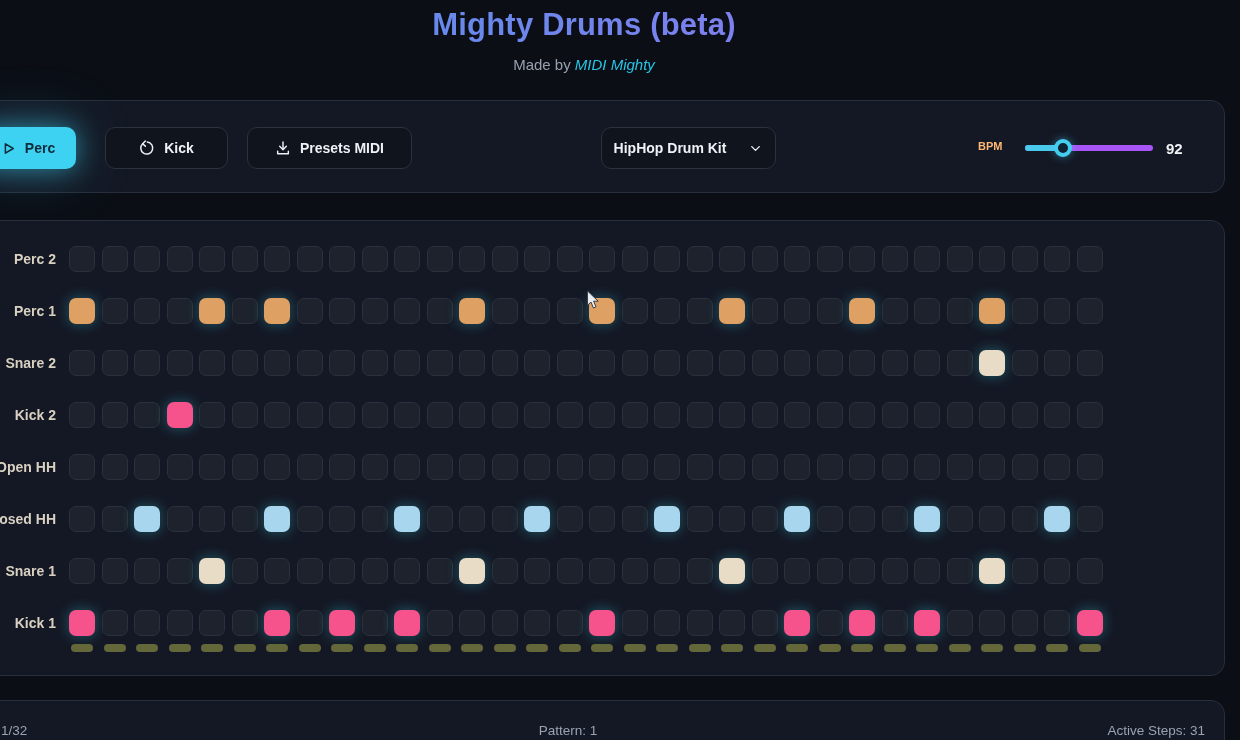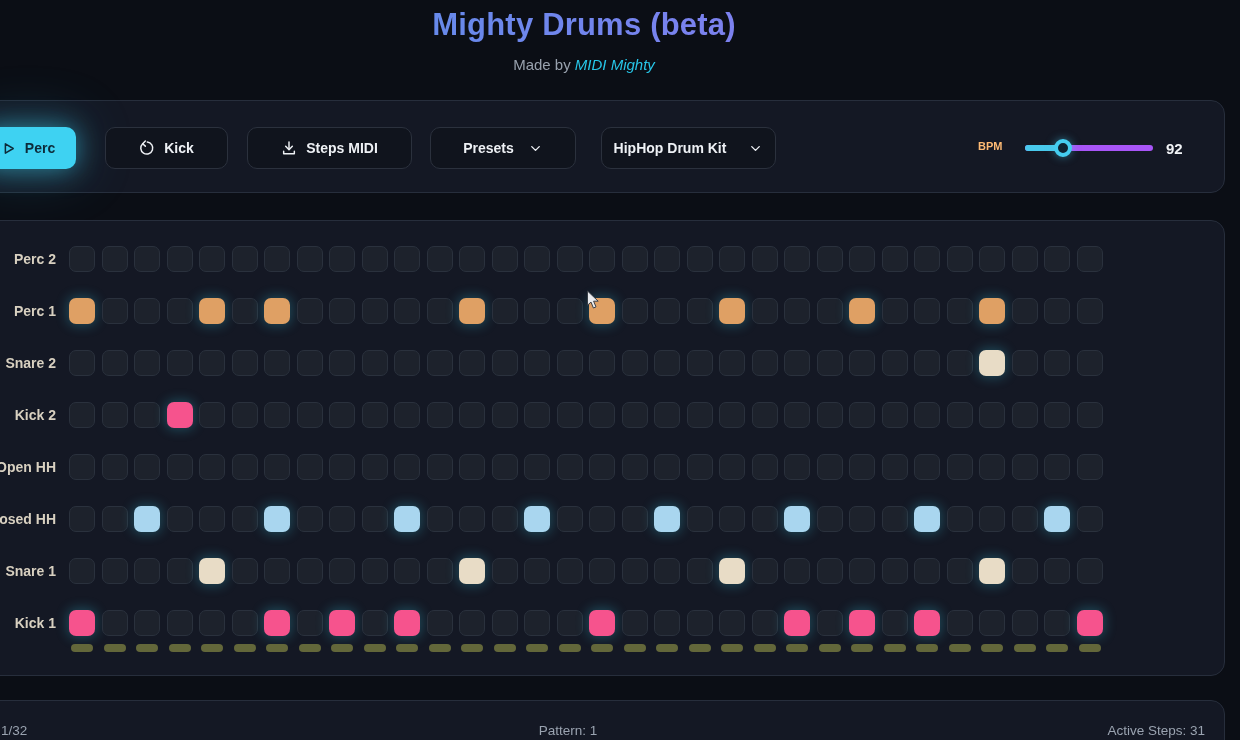--- a/index.html
+++ b/index.html
@@ -93,31 +93,23 @@
     </div>
 
     <div class="btn btn-export">
       <span>
         <svg width="16" height="16" viewBox="0 0 24 24" fill="none" stroke="#eef1f5" stroke-width="2.2" stroke-linecap="round" stroke-linejoin="round">
             <path d="M12 3v11"></path>
             <polyline points="7 9.5 12 14.5 17 9.5"></polyline>
             <path d="M4 17v3.5h16V17"></path>
           </svg>
       </span>
-      <span>Steps MIDI</span>
+      <span>Presets MIDI</span>
     </div>
 
-    <div class="btn btn-presets">
-      <span>Presets</span>
-      <span>
-        <svg width="15" height="15" viewBox="0 0 24 24" fill="none" stroke="#eef1f5" stroke-width="2.2" stroke-linecap="round" stroke-linejoin="round">
-            <polyline points="6 9 12 15 18 9"></polyline>
-          </svg>
-      </span>
-    </div>
 
     <div class="btn btn-kit">
       <span>HipHop Drum Kit</span>
       <span>
         <svg width="15" height="15" viewBox="0 0 24 24" fill="none" stroke="#eef1f5" stroke-width="2.2" stroke-linecap="round" stroke-linejoin="round">
             <polyline points="6 9 12 15 18 9"></polyline>
           </svg>
       </span>
     </div>
 

